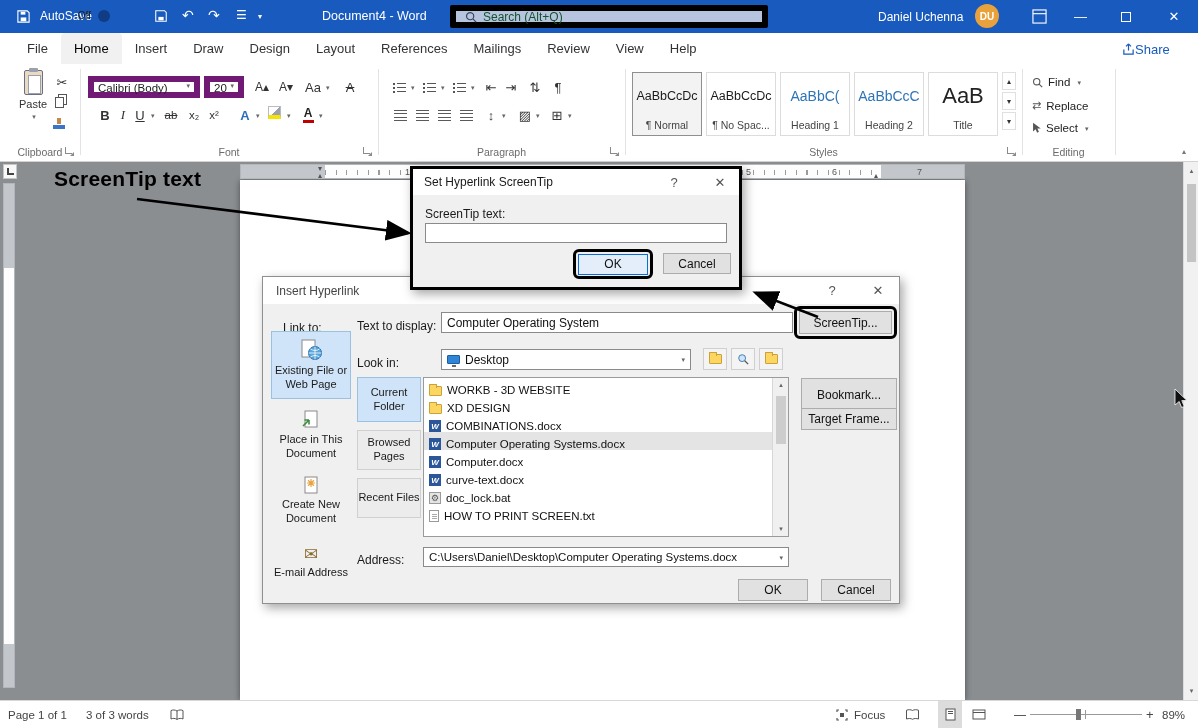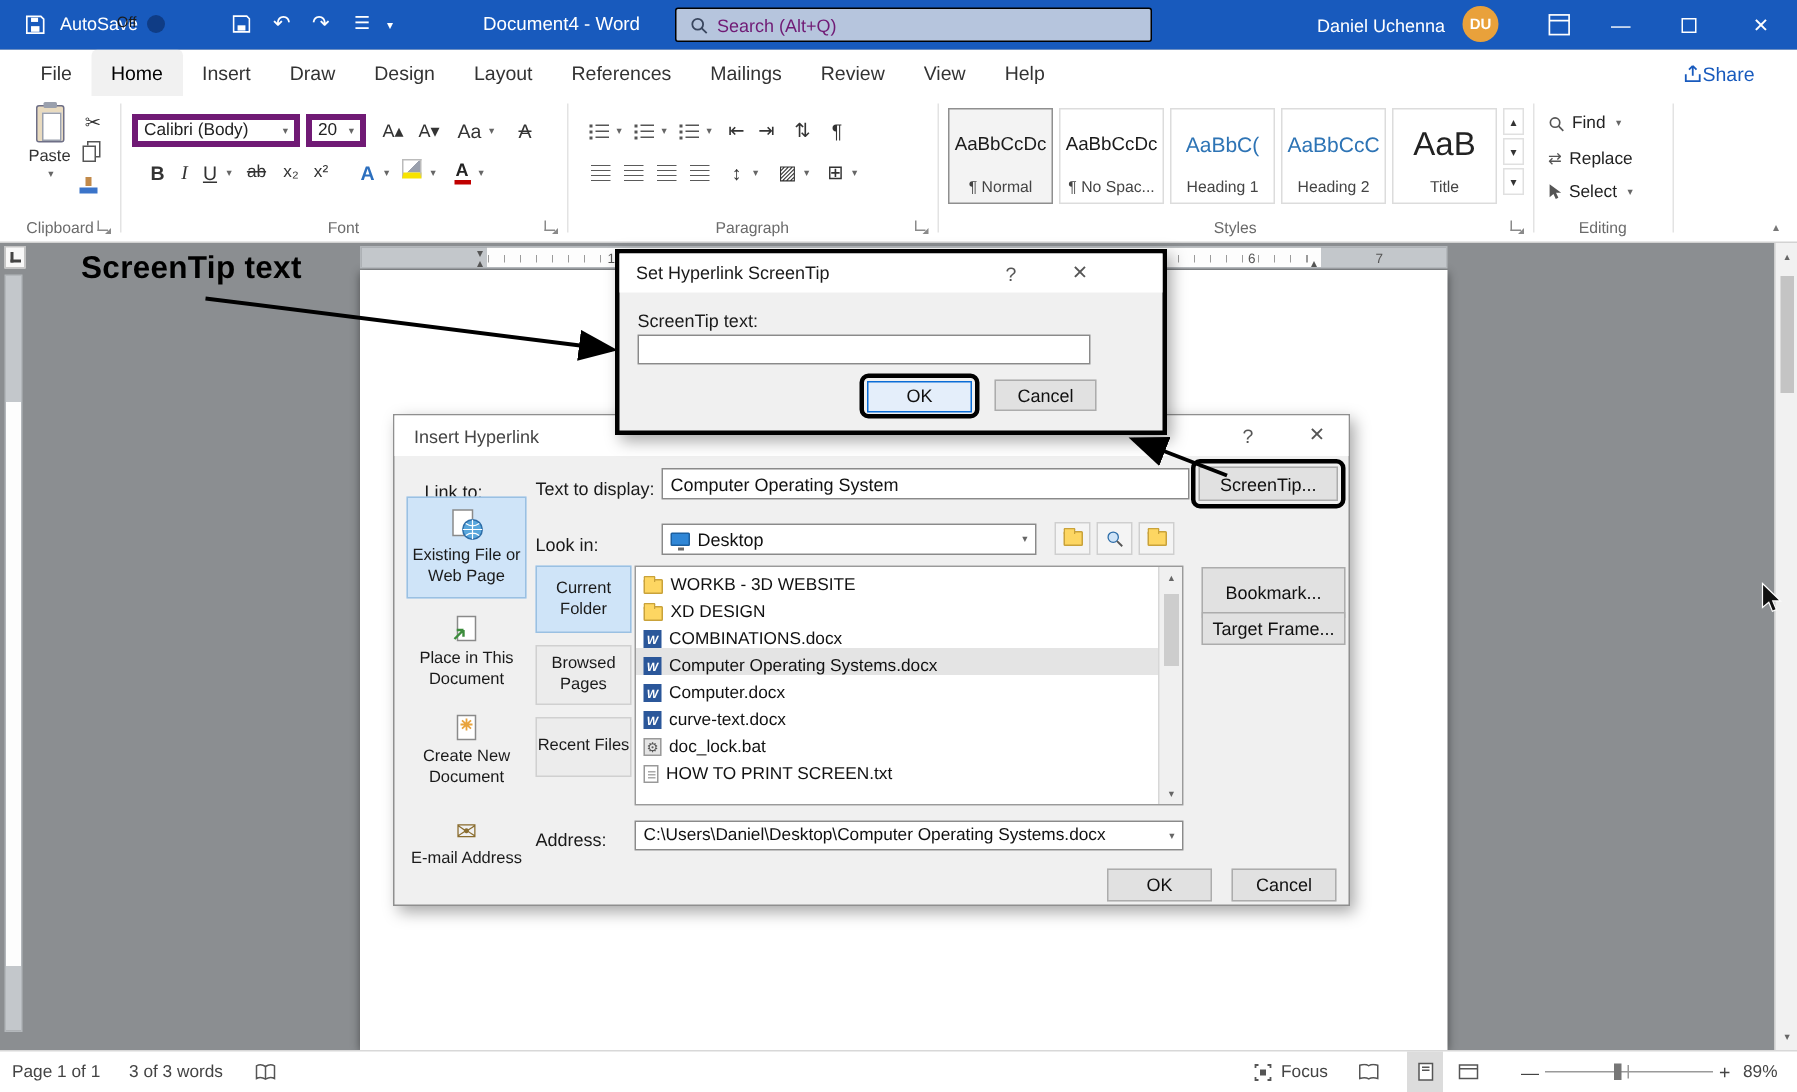--- a/index.html
+++ b/index.html
@@ -10,39 +10,39 @@
 .f{display:flex;align-items:center}
 .c{justify-content:center}
 
 
 .titlebar{left:0;top:0;width:1198px;height:33px;background:#185abd;color:#fff;z-index:10}
 .tb-txt{font-size:12px;color:#fff;white-space:nowrap}
 .pill{width:40px;height:16px;border-radius:8px;background:#fff;position:relative}
 .pill .knob{position:absolute;left:2px;top:2px;width:12px;height:12px;border-radius:50%;background:#0f3c85}
 .pill .state{position:absolute;right:5px;top:2px;font-size:10px;color:#1a1a1a;line-height:12px}
 .tb-ic{color:#fff;font-size:14px;line-height:1}
-.searchbox{background:#b6c5dd;border:1px solid #000000;border-radius:2px;color:#701a75}
+.searchbox{background:#b6c5dd;border:6px solid #000000;border-radius:2px;color:#14532d}
 .avatar{width:24px;height:24px;border-radius:50%;background:#e9a13b;color:#fff;font-size:10px;font-weight:bold}
 .wbtn{width:45px;height:33px;color:#fff;font-size:13px}
 .maxbox{width:10px;height:10px;border:1px solid #fff}
 
 
 .tabsrow{left:0;top:33px;width:1198px;height:31px;background:#fff;z-index:9}
 .tab{padding:0 13px;height:31px;display:flex;align-items:center;font-size:13px;color:#333;white-space:nowrap}
 .tab.active{background:#f1f1f1;border-radius:4px 4px 0 0;color:#000}
 .share{color:#185abd;font-size:13px}
 
 
 .ribbon{left:0;top:64px;width:1198px;height:98px;background:#fff;border-bottom:1px solid #d2d2d2;z-index:9}
 .gdiv{position:absolute;width:1px;background:#e3e3e3;top:5px;height:86px}
 .glabel{position:absolute;font-size:10.5px;color:#6b6b6b;text-align:center;top:82px}
 .launcher{position:absolute;width:10px;height:10px;top:82px}
 .launcher::before{content:"";position:absolute;left:1px;top:1px;width:6px;height:6px;border-left:1px solid #8a8a8a;border-bottom:1px solid #8a8a8a}
 .launcher::after{content:"";position:absolute;right:0;bottom:0;border-left:4px solid transparent;border-bottom:4px solid #8a8a8a}
-.combo{position:absolute;background:#fff;border:4px solid #701a75;display:flex;align-items:center;font-size:11.5px;color:#222;padding:0 4px;white-space:nowrap}
+.combo{position:absolute;background:#fff;border:6px solid #701a75;display:flex;font-size:11.5px;color:#222;padding:0 4px;white-space:nowrap}
 .chv{font-size:7px;color:#666;margin-left:auto;padding-left:3px;line-height:1}
 .chv2{font-size:7px;color:#666;line-height:1;margin-left:2px}
 .fbtn{position:absolute;display:flex;align-items:center;justify-content:center;color:#333;font-size:13px}
 .ic-lines{display:inline-block;width:13px;height:11px;background:repeating-linear-gradient(to bottom,#5a5a5a 0 1px,transparent 1px 3.3px)}
 .ic-bullets{position:relative;display:inline-block;width:14px;height:11px}
 .ic-bullets::before{content:"";position:absolute;left:0;top:1px;width:2px;height:2px;background:#555;box-shadow:0 4px 0 #555,0 8px 0 #555}
 .ic-bullets::after{content:"";position:absolute;left:4px;top:1px;width:9px;height:1px;background:#555;box-shadow:0 4px 0 #555,0 8px 0 #555}
 .ic-paste{position:relative;width:19px;height:25px;background:#e9dbc0;border:1px solid #6e6f86;border-radius:2px}
 .ic-paste::before{content:"";position:absolute;left:4px;top:-3px;width:9px;height:4px;background:#9aa0ad;border-radius:1px}
 .ic-paste::after{content:"";position:absolute;left:3px;top:4px;width:11px;height:17px;background:#fff;border:1px solid #9aa0ad}
@@ -474,21 +474,21 @@
     <span class="dlbl" style="left:94px;top:276px">Address:</span>
     <div class="dinput" style="left:160px;top:270px;width:366px;height:20px;font-size:11.5px">
       <span>C:\Users\Daniel\Desktop\Computer Operating Systems.docx</span>
       <span class="chv">▾</span>
     </div>
 
     <span class="btn" style="left:475px;top:302px;width:70px;height:22px">OK</span>
     <span class="btn" style="left:558px;top:302px;width:70px;height:22px">Cancel</span>
   </div>
 
-  <div class="a dlg" style="left:410px;top:166px;width:368px;height:124px;border:3px solid #000;z-index:40">
+  <div class="a dlg" style="left:410px;top:166px;width:332px;height:124px;border:3px solid #000;z-index:40">
     <div class="dhead" style="height:26px">
       <span class="dtitle" style="left:11px;top:6px;color:#1a1a1a">Set Hyperlink ScreenTip</span>
       <span class="dbtn" style="left:248px">?</span>
       <span class="dbtn" style="left:294px">✕</span>
     </div>
     <span class="dlbl" style="left:12px;top:38px">ScreenTip text:</span>
     <div class="dinput" style="left:12px;top:54px;width:302px;height:20px"></div>
     <div class="ring" style="left:160px;top:80px;width:80px;height:30px">
       <span class="btn btn-ok-default" style="position:static;width:70px;height:21px">OK</span>
     </div>

